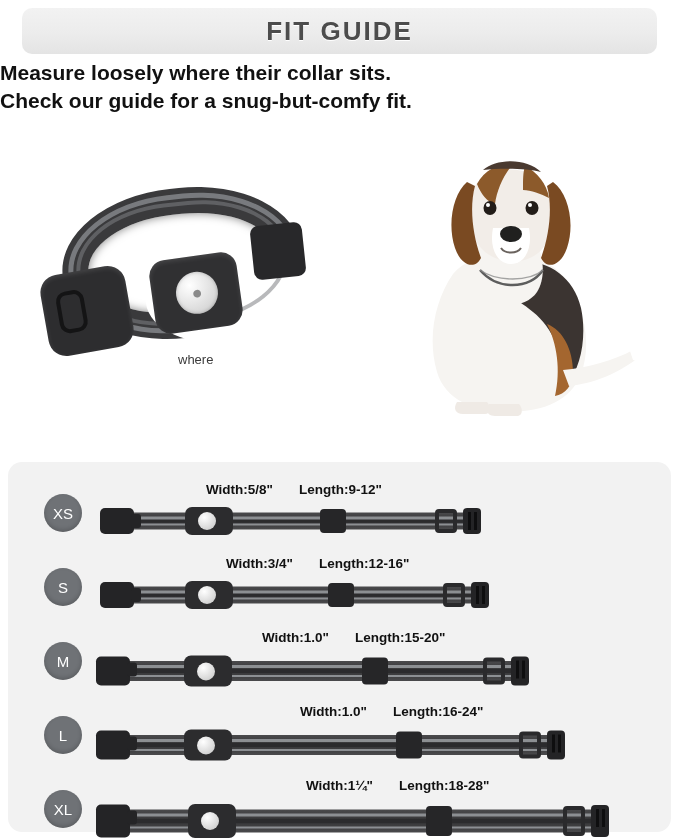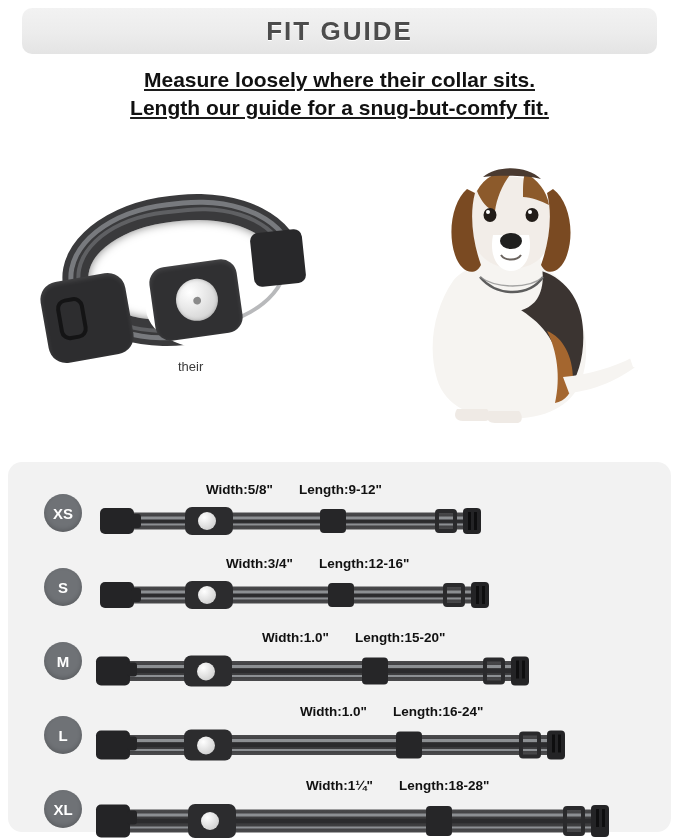--- a/index.html
+++ b/index.html
@@ -29,24 +29,22 @@
   .title-text {
     font-size: 26px;
     font-weight: bold;
     letter-spacing: 2px;
     color: #4c4c4c;
     text-shadow: 0 1px 0 #ffffff;
   }
 
   
   .subtitle {
-    margin-top: 12px;
-    text-align: center;
+    margin-top: 5px;
     line-height: 1.32;
-    text-decoration: underline;
   }
   .subtitle div {
     font-size: 21px;
     font-weight: bold;
     color: #111111;
   }
 
   
   .hero {
     position: relative;
@@ -193,21 +191,21 @@
     position: absolute;
     left: 36px;
     top: 50%;
     transform: translateY(-50%);
     width: 38px;
     height: 38px;
     border-radius: 50%;
     background: #6f7276;
     color: #ffffff;
     font-size: 15px;
-    font-weight: bold;
+    font-weight: normal;
     display: flex;
     align-items: center;
     justify-content: center;
     box-shadow: inset 0 -2px 4px rgba(0,0,0,.18);
   }
   .measure {
     position: absolute;
     top: 6px;
     font-size: 13.5px;
     font-weight: bold;
@@ -319,21 +317,21 @@
 </style>
 </head>
 <body>
 
 <div class="title-banner">
   <div class="title-text">FIT GUIDE</div>
 </div>
 
 <div class="subtitle">
   <div>Measure loosely where their collar sits.</div>
-  <div>Length our guide for a snug-but-comfy fit.</div>
+  <div>Check our guide for a snug-but-comfy fit.</div>
 </div>
 
 <div class="hero">
 
   <div class="collar-photo">
     <div class="collar-band">
       <div class="collar-inner-white"></div>
     </div>
     <div class="buckle-right"></div>
     <div class="tag-holder"></div>
@@ -377,21 +375,21 @@
       <ellipse cx="133" cy="84" rx="6.5" ry="7" fill="#221c18"></ellipse>
       <ellipse cx="175" cy="84" rx="6.5" ry="7" fill="#221c18"></ellipse>
       <circle cx="131" cy="81" r="2" fill="#ffffff"></circle>
       <circle cx="173" cy="81" r="2" fill="#ffffff"></circle>
 
       <path d="M123 146 C140 166 172 166 186 146" stroke="#5d5d5d" stroke-width="2.4" fill="none"></path>
       <path d="M123 146 C140 158 172 158 186 146" stroke="#8f8f8f" stroke-width="1.4" fill="none" opacity=".8"></path>
     </svg>
   </div>
 
-  <div class="neck-label">their</div>
+  <div class="neck-label">where</div>
 </div>
 
 <div class="size-panel">
 
   <div class="size-row" style="top:14px;">
     <div class="badge">XS</div>
     <div class="measure" style="left:198px;">
       <span>Width:5/8"</span><span class="gap"></span><span>Length:9-12"</span>
     </div>
     <div class="strip" style="left:92px; right:190px;">

